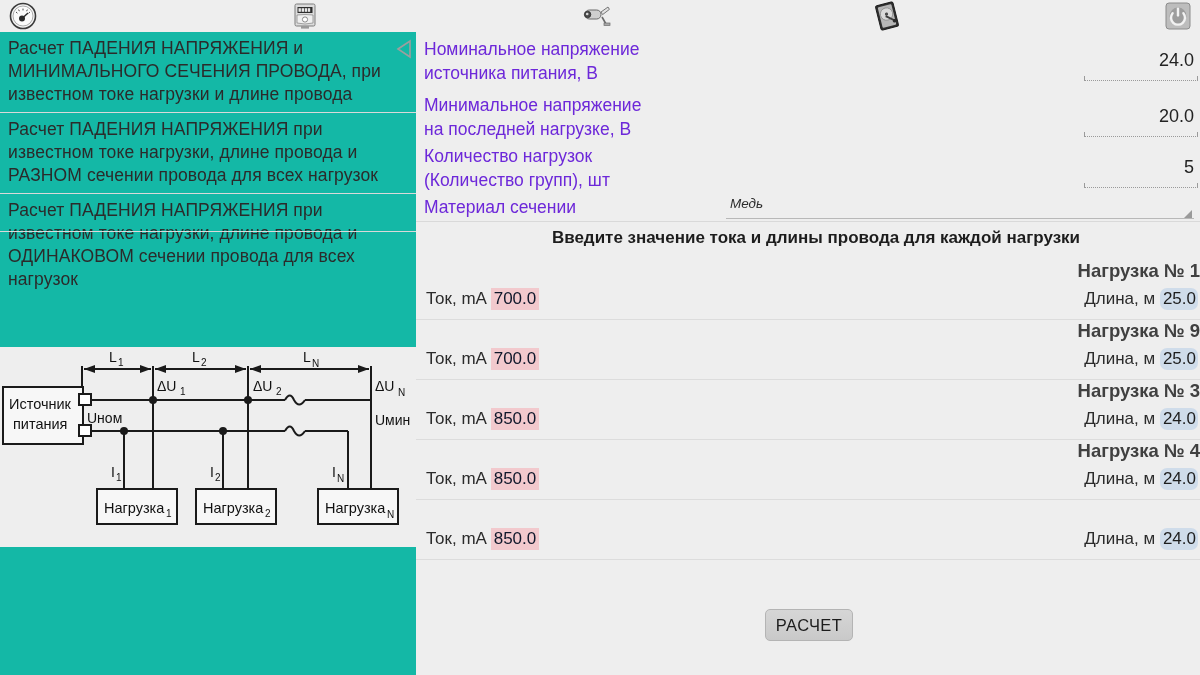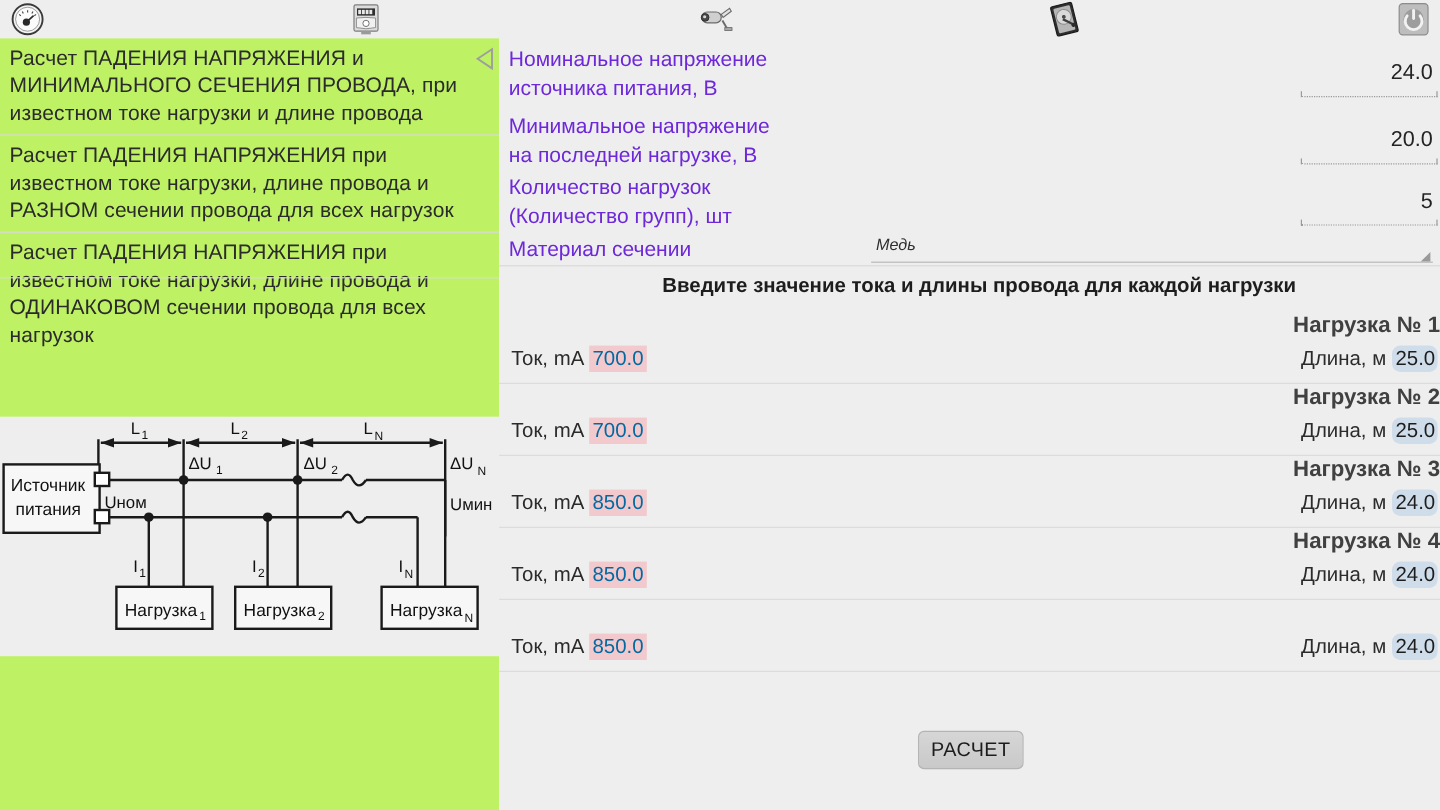--- a/index.html
+++ b/index.html
@@ -37,21 +37,21 @@
     justify-content: center;
   }
   .tb-icon svg { display: block; }
 
   
   #sidebar {
     position: absolute;
     left: 0; top: 32px;
     width: 416px;
     height: 643px;
-    background: #bef264;
+    background: #14b8a6;
     box-sizing: border-box;
   }
   .side-item {
     position: relative;
     padding: 5px 10px 6px 8px;
     font-size: 17.5px;
     line-height: 23px;
     color: #2b2b2b;
     letter-spacing: 0.1px;
     box-sizing: border-box;
@@ -219,21 +219,21 @@
     position: absolute;
     right: 2px;
     top: 29px;
     font-size: 17px;
     color: #2b2b2b;
     white-space: nowrap;
   }
   .hl-current {
     background: #f2c9cd;
     padding: 1px 3px 2px 3px;
-    color: #0369a1;
+    color: #0f172a;
   }
   .hl-length {
     background: #cfdcea;
     padding: 1px 2px 2px 3px;
     color: #1d1d1d;
     border-radius: 7px;
   }
 
   
   #calc-button {
@@ -491,21 +491,21 @@
         <span>Ток, mA</span>
         <span class="hl-current">700.0</span>
       </div>
       <div class="load-right">
         <span>Длина, м</span>
         <span class="hl-length">25.0</span>
       </div>
     </div>
 
     <div class="load-block" style="top:288px;">
-      <div class="load-title">Нагрузка № 2</div>
+      <div class="load-title">Нагрузка № 9</div>
       <div class="load-left">
         <span>Ток, mA</span>
         <span class="hl-current">700.0</span>
       </div>
       <div class="load-right">
         <span>Длина, м</span>
         <span class="hl-length">25.0</span>
       </div>
     </div>
 

